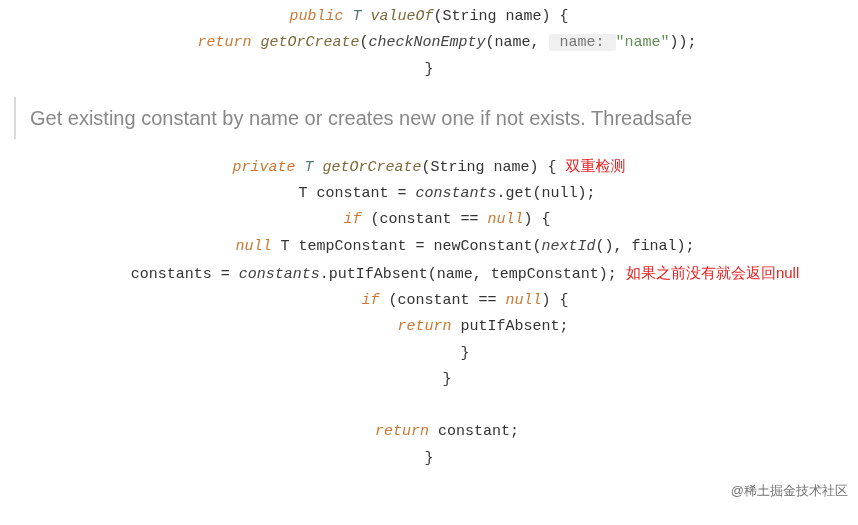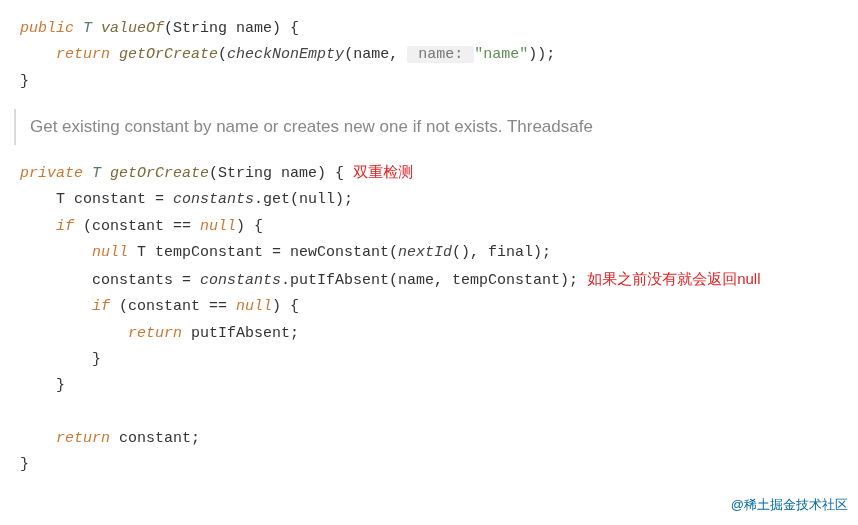--- a/index.html
+++ b/index.html
@@ -9,47 +9,48 @@
     font-size: 15px;
     line-height: 1.75;
     background: #ffffff;
     color: #333333;
     position: relative;
     width: 858px;
     height: 525px;
     box-sizing: border-box;
   }
   pre {
-    margin: 12px;
+    margin: 0;
     font-family: inherit;
     white-space: pre;
+    text-align: center;
   }
   .kw { color: #cc7832; font-style: italic; }
   .fn { color: #7d6a3a; font-style: italic; }
   .type { color: #507874; font-style: italic; }
   .param { font-style: italic; color: #444; }
   .hint-bg { background: #f0f0f0; color: #777; font-style: normal; padding: 0 2px; border-radius: 2px; }
   .str { color: #5e8f54; }
   .field { color: #404040; font-style: italic; }
   .red { color: #e62222; font-family: "Microsoft YaHei","Segoe UI",sans-serif; font-style: normal; }
   .doc-block {
     border-left: 2px solid #d9d9d9;
     margin: 14px 0 14px 6px;
     padding: 2px 0 2px 14px;
     font-family: "Segoe UI","Microsoft YaHei",sans-serif;
     color: #888;
-    font-size: 17px;
+    font-size: 20px;
     line-height: 1.9;
   }
   .doc-link { color: #5e8fa8; }
   .watermark {
     position: absolute;
     right: 10px;
-    bottom: 8px;
-    color: #0369a1;
+    bottom: 22px;
+    color: #737373;
     font-family: "Microsoft YaHei","Segoe UI",sans-serif;
     font-size: 13px;
   }
 </style>
 </head>
 <body>
 
 <pre><span class="kw">public</span> <span class="type">T</span> <span class="fn">valueOf</span><span>(String name) {</span>
     <span class="kw">return</span> <span class="fn">getOrCreate</span><span>(</span><span class="param">checkNonEmpty</span><span>(name, </span><span class="hint-bg"> name: </span><span class="str">"name"</span><span>));</span>
 <span>}</span></pre>

